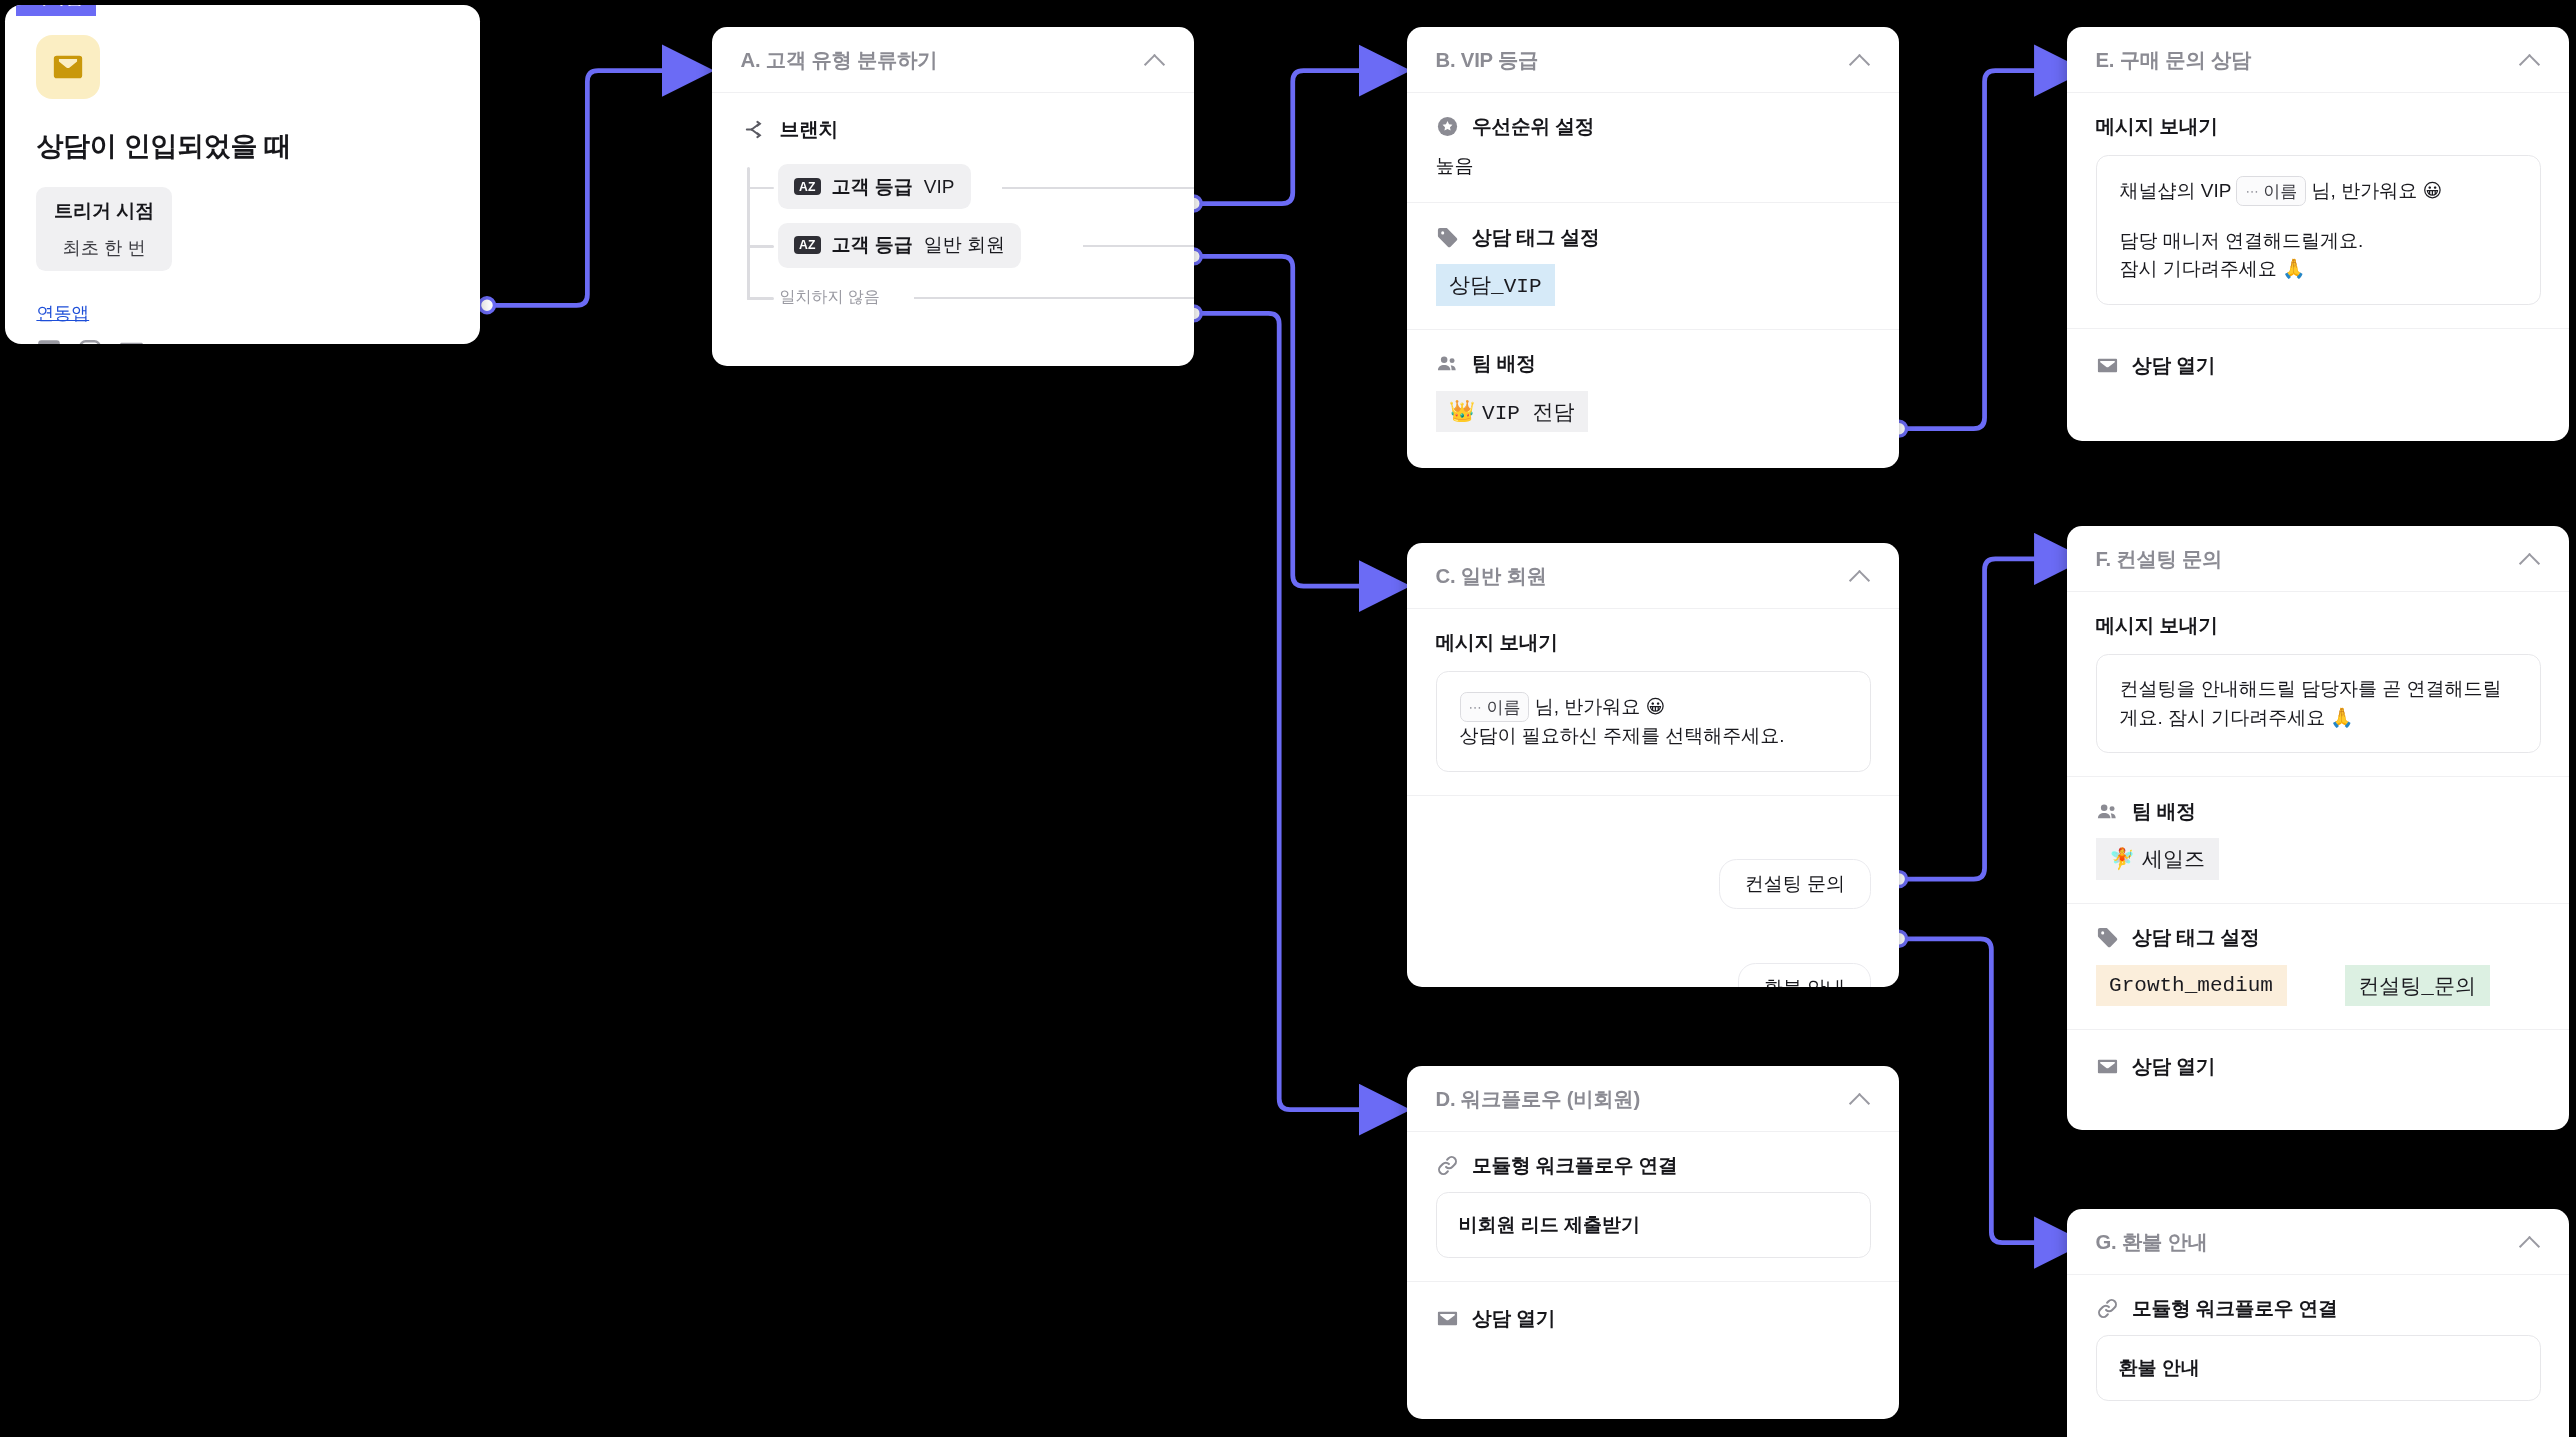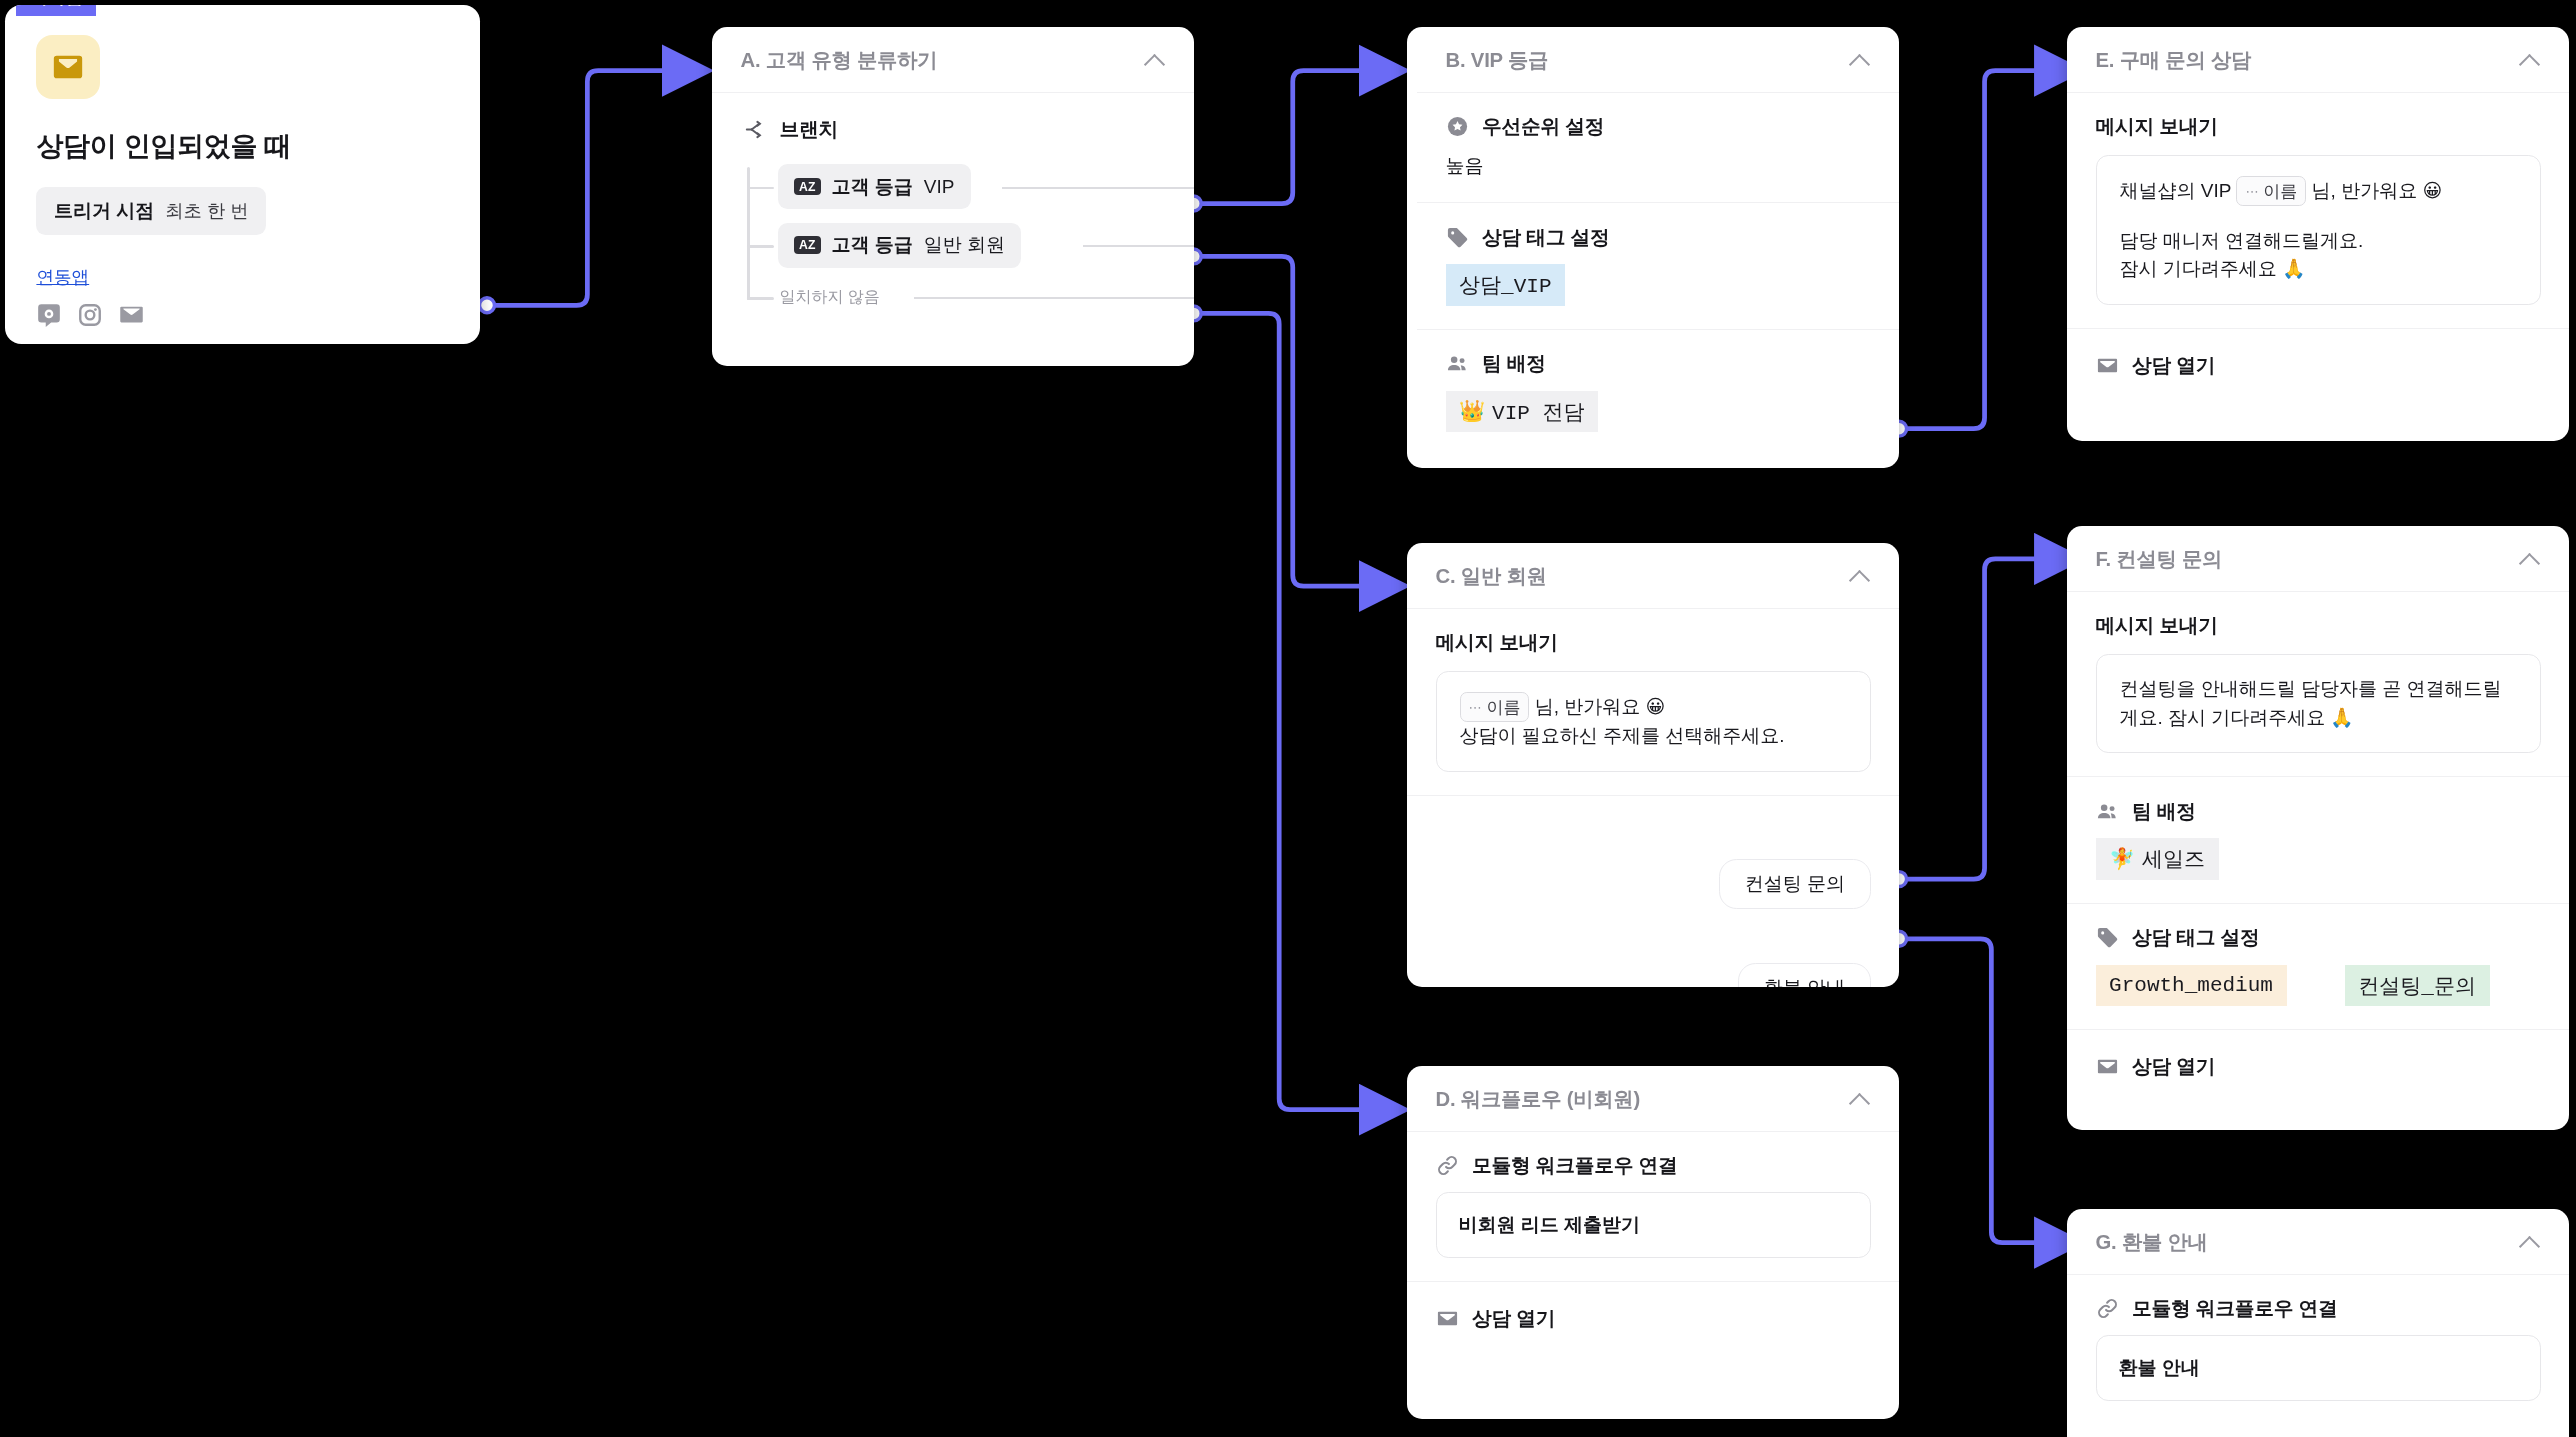--- a/index.html
+++ b/index.html
@@ -96,21 +96,21 @@
     padding: 5.4px 13.6px 6.8px 13.6px; border-radius: 5.4px 5.4px 0 0; z-index: 6;
   }
   .start-inner { padding: 30px 31px; }
   .start-icon-box {
     width: 64px; height: 64px; border-radius: 16.3px; background: #fbeec3;
     display: flex; align-items: center; justify-content: center; margin-bottom: 28.5px;
   }
   .start-title { font-size: 27px; font-weight: 700; color: #17171b; margin-bottom: 23px; letter-spacing: -0.3px; }
   .trigger-pill {
     display: inline-flex; align-items: center; gap: 11px;
-    background: #f0f0f2; border-radius: 9.5px; padding: 11px 17.6px;
+    background: #f0f0f2; border-radius: 9.5px; padding: 11px 17.6px; flex-direction: column;
   }
   .trigger-key { font-size: 19px; font-weight: 700; color: #17171b; }
   .trigger-val { font-size: 18.3px; color: #3a3a40; }
   .apps-label { font-size: 17.6px; color: #1d4ed8; margin: 30px 0 12.2px 0; text-decoration: underline; }
   .apps-row { display: flex; gap: 15px; align-items: center; }
 
   
   .branch-wrap { position: relative; padding: 23px 0 26px 31px; }
   .branch-head { display: flex; align-items: center; gap: 13.6px; margin-bottom: 17.6px; }
   .branch-tree { position: relative; padding-left: 35px; }
@@ -257,21 +257,21 @@
         </div>
 
         <div class="branch-row" style="height:41px;">
           <span class="branch-line" style="left:136px; right:-448px;"></span>
           <span class="branch-fallback">일치하지 않음</span>
         </div>
       </div>
     </div>
   </div>
 
-  <div class="card" style="left:1407px; top:27px; width:492px; height:441px;padding-left:10px;">
+  <div class="card" style="left:1407px; top:27px; width:492px; height:441px;">
     <div class="card-header">
       <span class="card-title">B. VIP 등급</span>
       <span class="chev"></span>
     </div>
 
     <div class="section">
       <div class="section-head">
         <span>
           <svg class="ico" viewBox="0 0 24 24" fill="#8b8b93">
               <circle cx="12" cy="12" r="10"></circle>

